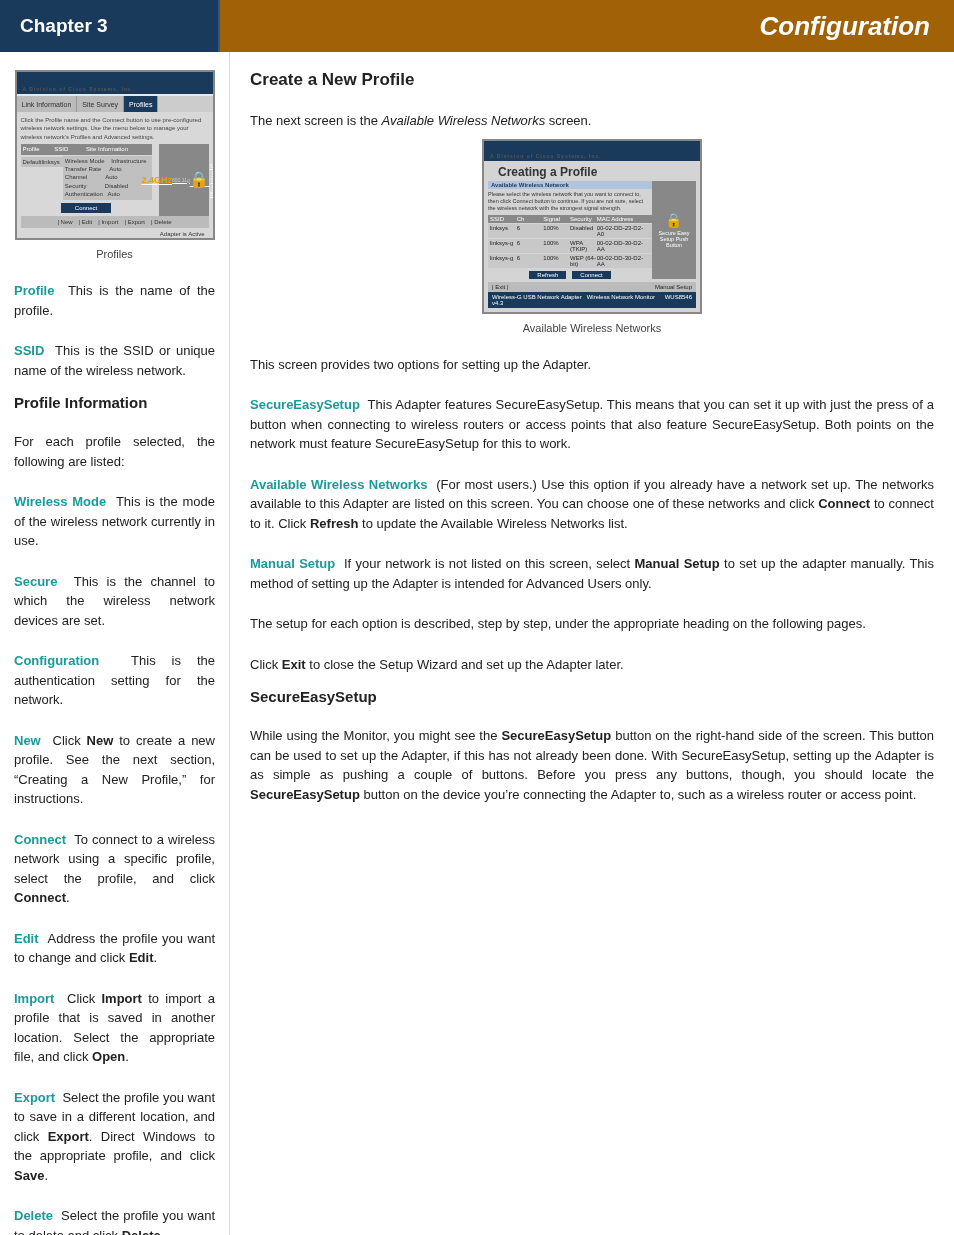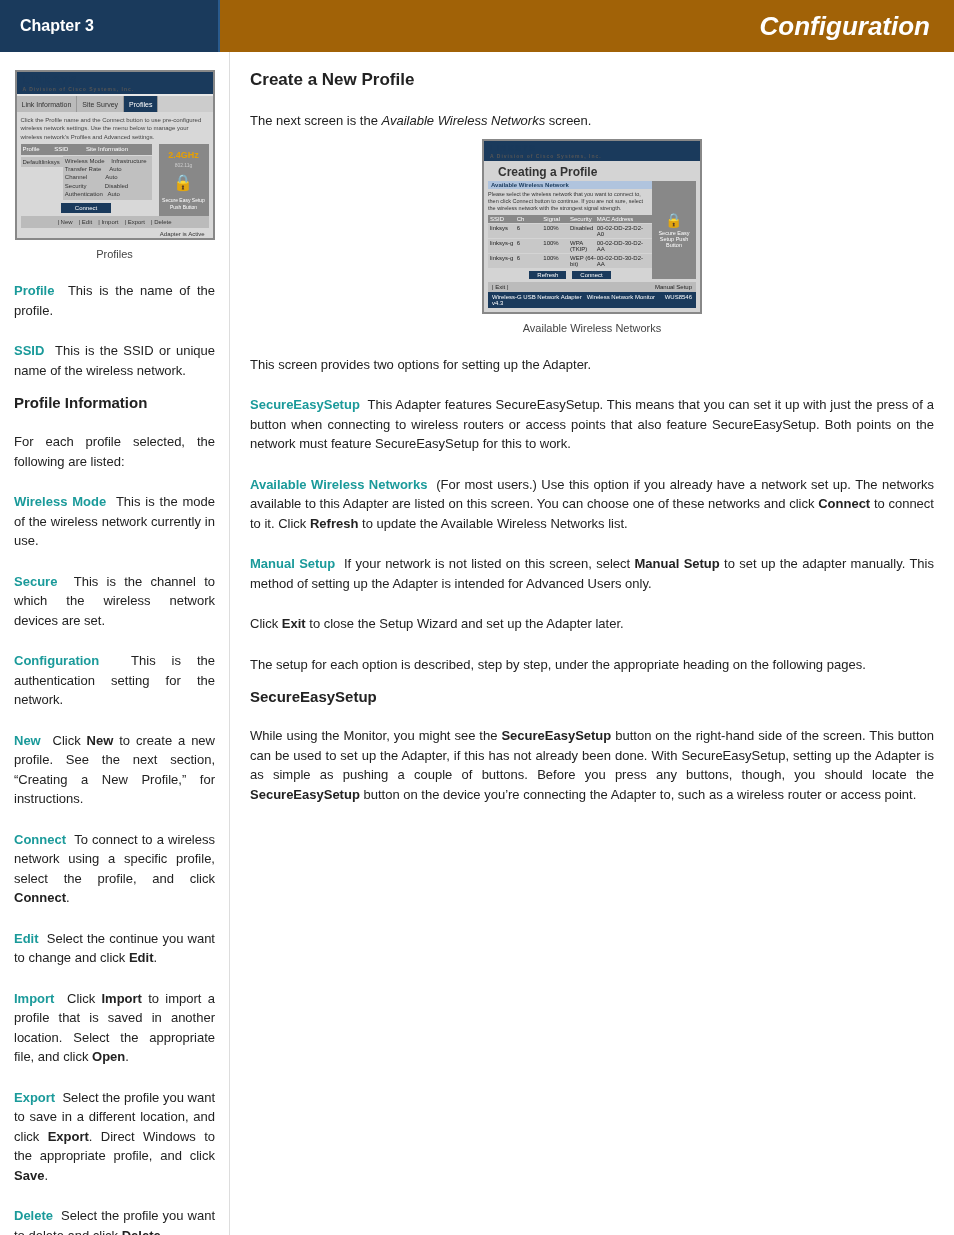--- a/index.html
+++ b/index.html
@@ -15,21 +15,21 @@
     
     .header {
       display: flex;
       align-items: stretch;
       height: 52px;
       background: #1a3a5c;
     }
     .header-chapter {
       background: #1a3a5c;
       color: #fff;
-      font-size: 16px;
+      font-size: 19px;
       font-weight: bold;
       padding: 0 20px;
       display: flex;
       align-items: center;
       width: 220px;
       border-right: 2px solid #2a5a8c;
     }
     .header-title {
       background: #a16207;
       color: #fff;
@@ -119,26 +119,26 @@
       font-size: 6px;
       padding: 1px 2px;
       margin-top: 1px;
     }
     .screenshot-table-row div { flex: 1; }
     .screenshot-info-right {
       width: 50px;
       background: #888;
       margin-left: 4px;
       display: flex;
-      flex-direction: column;
       align-items: center;
       justify-content: center;
       font-size: 6px;
       color: #fff;
       padding: 2px;
+      text-decoration: underline;
     }
     .screenshot-ghz {
       font-size: 9px;
       color: #e8a000;
       font-weight: bold;
     }
     .screenshot-btn {
       background: #1a3a5c;
       color: #fff;
       font-size: 6px;
@@ -442,21 +442,21 @@
 
     <p class="body-text">
       <span class="term-cyan">New</span>&nbsp;&nbsp;<span>Click</span> <strong>New</strong> <span>to create a new profile. See the next section, “Creating a New Profile,” for instructions.</span>
     </p>
 
     <p class="body-text">
       <span class="term-cyan">Connect</span>&nbsp;&nbsp;<span>To connect to a wireless network using a specific profile, select the profile, and click</span> <strong>Connect</strong>.
     </p>
 
     <p class="body-text">
-      <span class="term-cyan">Edit</span>&nbsp;&nbsp;<span>Select the continue you want to change and click</span> <strong>Edit</strong>.
+      <span class="term-cyan">Edit</span>&nbsp;&nbsp;<span>Address the profile you want to change and click</span> <strong>Edit</strong>.
     </p>
 
     <p class="body-text">
       <span class="term-cyan">Import</span>&nbsp;&nbsp;<span>Click</span> <strong>Import</strong> <span>to import a profile that is saved in another location. Select the appropriate file, and click</span> <strong>Open</strong>.
     </p>
 
     <p class="body-text">
       <span class="term-cyan">Export</span>&nbsp;&nbsp;<span>Select the profile you want to save in a different location, and click</span> <strong>Export</strong><span>. Direct Windows to the appropriate profile, and click</span> <strong>Save</strong>.
     </p>
 
@@ -548,26 +548,26 @@
     </p>
 
     <p class="body-text">
       <span class="term-cyan">Available Wireless Networks</span>&nbsp;&nbsp;<span>(For most users.) Use this option if you already have a network set up. The networks available to this Adapter are listed on this screen. You can choose one of these networks and click</span> <strong>Connect</strong> <span>to connect to it. Click</span> <strong>Refresh</strong> <span>to update the Available Wireless Networks list.</span>
     </p>
 
     <p class="body-text">
       <span class="term-cyan">Manual Setup</span>&nbsp;&nbsp;<span>If your network is not listed on this screen, select</span> <strong>Manual Setup</strong> <span>to set up the adapter manually. This method of setting up the Adapter is intended for Advanced Users only.</span>
     </p>
 
+    <p class="body-text">The setup for each option is described, step by step, under the appropriate heading on the following pages.</p>
+
     <p class="body-text">
       <span>Click</span> <strong>Exit</strong> <span>to close the Setup Wizard and set up the Adapter later.</span>
     </p>
 
-    <p class="body-text">The setup for each option is described, step by step, under the appropriate heading on the following pages.</p>
-
     <div class="subsection-heading">SecureEasySetup</div>
 
     <p class="body-text">
       <span>While using the Monitor, you might see the</span> <strong>SecureEasySetup</strong> <span>button on the right-hand side of the screen. This button can be used to set up the Adapter, if this has not already been done. With SecureEasySetup, setting up the Adapter is as simple as pushing a couple of buttons. Before you press any buttons, though, you should locate the</span> <strong>SecureEasySetup</strong> <span>button on the device you’re connecting the Adapter to, such as a wireless router or access point.</span>
     </p>
 
   </div>
 
 </div>
 

